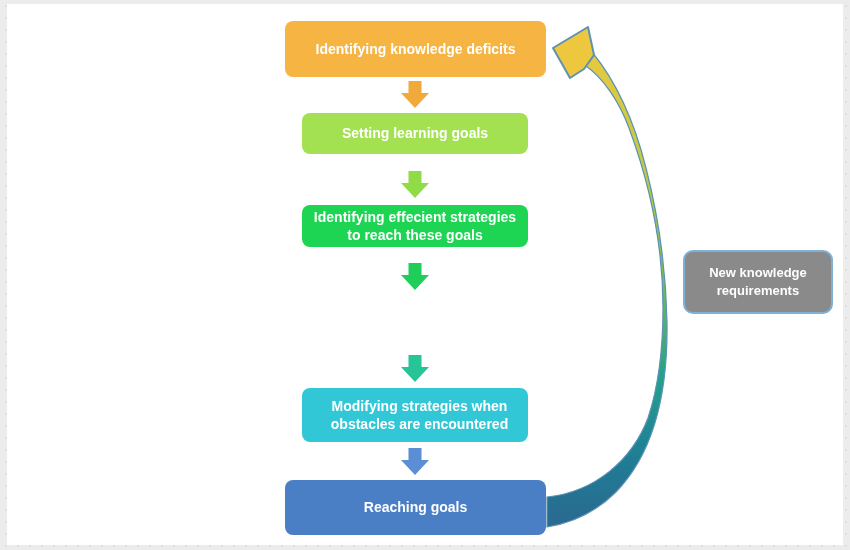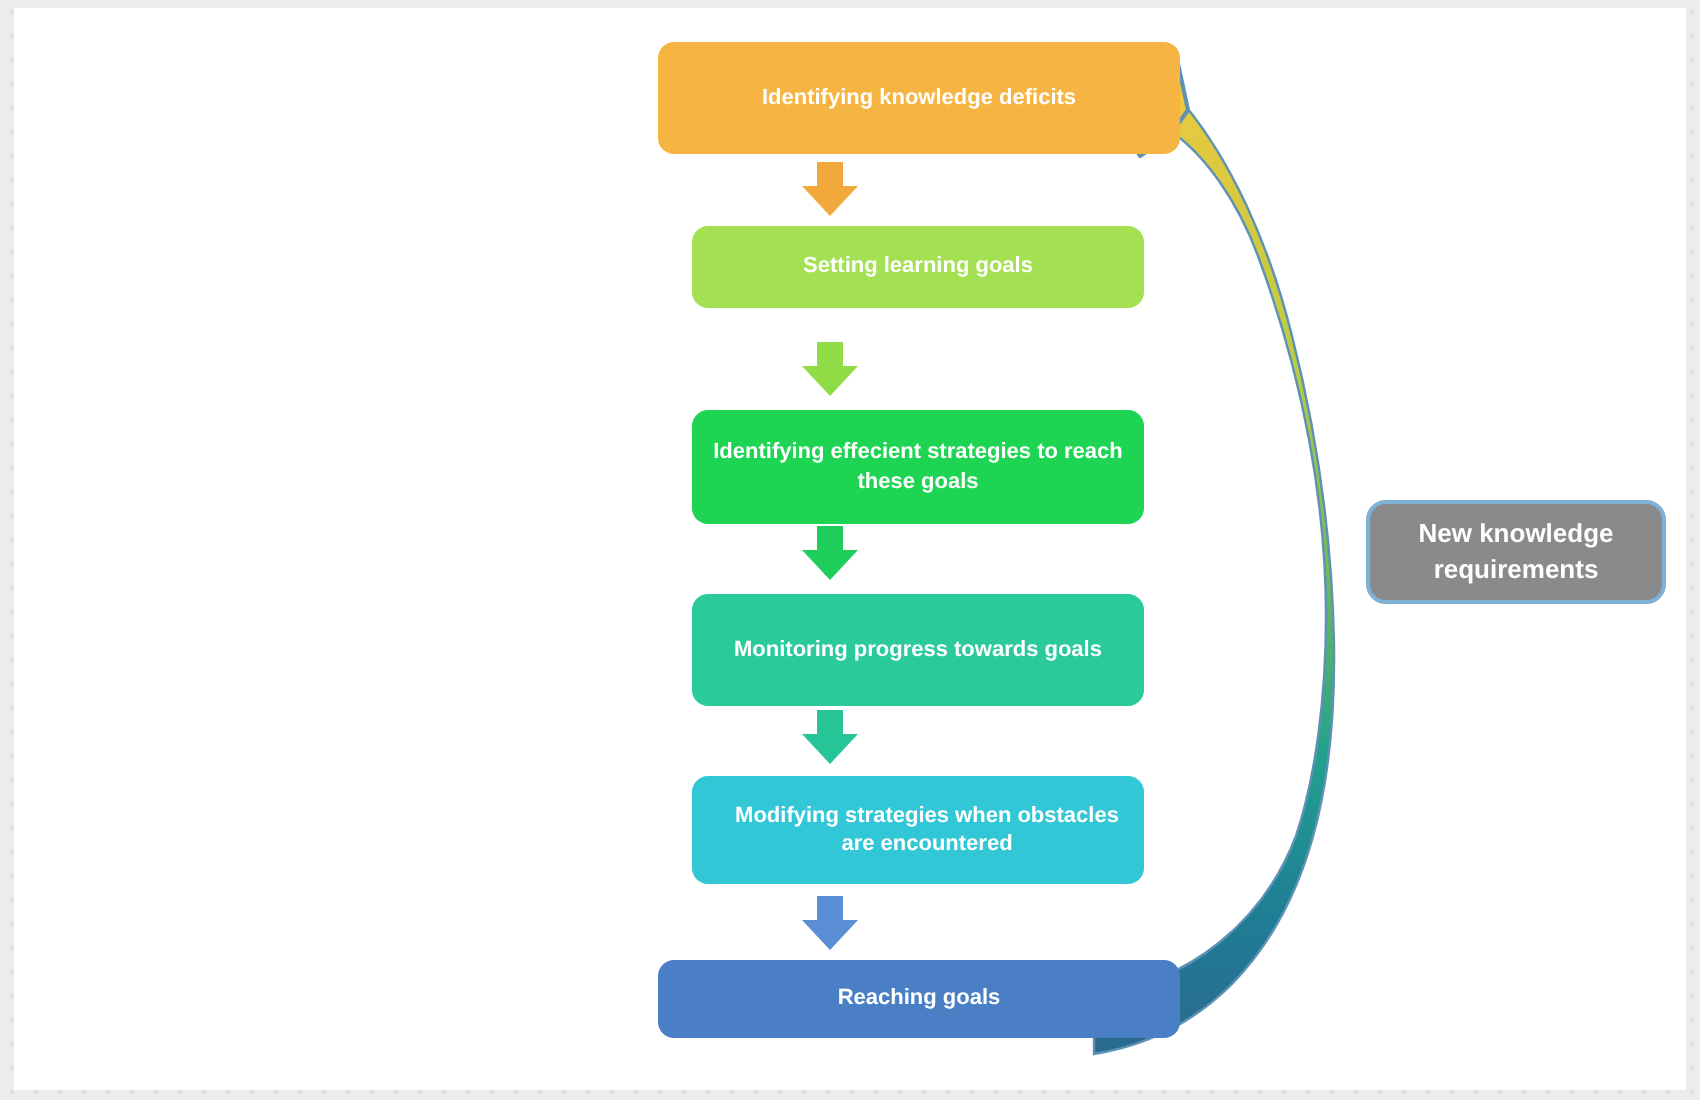--- a/index.html
+++ b/index.html
@@ -27,50 +27,49 @@
     z-index: 1;
   }
 
   .box {
     position: absolute;
     z-index: 2;
     border-radius: 8px;
     display: flex; align-items: center; justify-content: center;
     text-align: center;
     font-weight: bold;
-    font-size: 11px;
+    font-size: 14px;
     line-height: 1.3;
     color: #fff;
     padding: 2px 6px;
     box-sizing: border-box;
-    margin-left: 44px;
   }
   .b1 { left: 285px; top: 21px;  width: 261px; height: 56px; }
   .b2 { left: 302px; top: 113px; width: 226px; height: 41px; }
-  .b3 { left: 302px; top: 205px; width: 226px; height: 57px; }
+  .b3 { left: 302px; top: 205px; width: 226px; height: 42px; }
   .b4 { left: 302px; top: 297px; width: 226px; height: 56px; }
   .b5 { left: 302px; top: 388px; width: 226px; height: 54px; }
-  .b6 { left: 285px; top: 480px; width: 261px; height: 39px; align-items: center; }
+  .b6 { left: 285px; top: 480px; width: 261px; height: 55px; align-items: center; }
 
   .connector {
     position: absolute;
     left: 398px;
     width: 34px; height: 28px;
     z-index: 2;
   }
   .c1 { top: 81px; }
   .c2 { top: 171px; }
   .c3 { top: 263px; }
   .c4 { top: 355px; }
   .c5 { top: 448px; }
 
   .note {
     position: absolute;
     left: 683px; top: 250px;
-    width: 150px; height: 52px;
+    width: 150px; height: 64px;
     z-index: 3;
     border-radius: 10px;
     border: 2px solid;
     display: flex; align-items: center; justify-content: center;
     text-align: center;
     font-weight: bold;
     font-size: 13px;
     line-height: 1.35;
     box-sizing: border-box;
     padding: 2px 8px;
@@ -124,23 +123,20 @@
   </svg>
 
   <div class="box b3" style="background-color: rgb(29, 213, 83); color: rgb(255, 255, 255);">
     <span>Identifying effecient strategies to reach these goals</span>
   </div>
 
   <svg class="connector c3" viewBox="-17 0 34 28">
     <path d="M -6.5 0 L 6.5 0 L 6.5 12 L 14 12 L 0 27 L -14 12 L -6.5 12 Z" fill="#1FCD5A"></path>
   </svg>
 
-  <div class="box b4" style="background-color: rgb(43, 202, 154); color: rgb(255, 255, 255);">
-    <span>Monitoring progress towards goals</span>
-  </div>
 
   <svg class="connector c4" viewBox="-17 0 34 28">
     <path d="M -6.5 0 L 6.5 0 L 6.5 12 L 14 12 L 0 27 L -14 12 L -6.5 12 Z" fill="#27C498"></path>
   </svg>
 
   <div class="box b5" style="background-color: rgb(50, 199, 215); color: rgb(255, 255, 255); padding-left: 15px;">
     <span>Modifying strategies when obstacles are encountered</span>
   </div>
 
   <svg class="connector c5" viewBox="-17 0 34 28">

